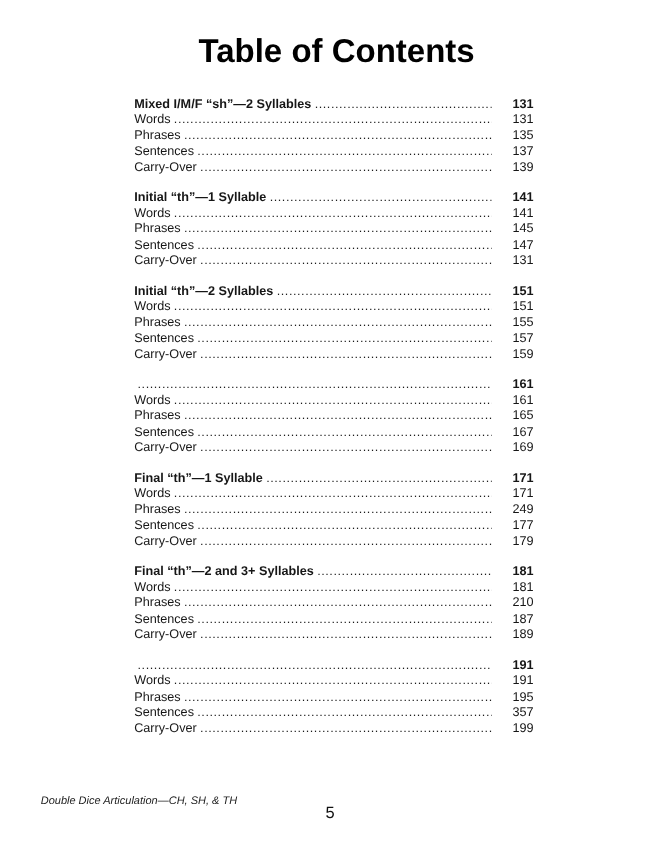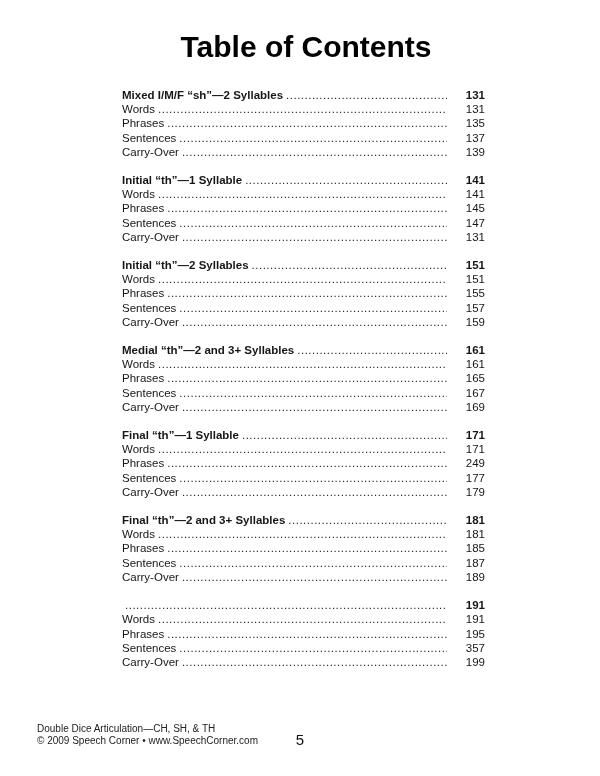--- a/index.html
+++ b/index.html
@@ -51,20 +51,21 @@
   }
   .pagenum {
     flex: none;
     width: 36px;
     text-align: right;
   }
   .footer-credits {
     position: absolute;
     left: 37px;
     top: 723px;
+    font-style: italic;
     font-size: 10px;
     line-height: 12px;
     color: #222;
   }
   .folio {
     position: absolute;
     left: 0;
     right: 0;
     top: 731px;
     text-align: center;
@@ -156,21 +157,20 @@
           <span class="pagenum">157</span>
         </div>
         <div class="toc-row">
           <span class="label">Carry-Over</span>
           <span class="leader"></span>
           <span class="pagenum">159</span>
         </div>
       </div>
       <div class="toc-section">
         <div class="toc-row head">
-          <span class="label">Medial “th”—2 and 3+ Syllables</span>
           <span class="leader"></span>
           <span class="pagenum">161</span>
         </div>
         <div class="toc-row">
           <span class="label">Words</span>
           <span class="leader"></span>
           <span class="pagenum">161</span>
         </div>
         <div class="toc-row">
           <span class="label">Phrases</span>
@@ -222,21 +222,21 @@
           <span class="pagenum">181</span>
         </div>
         <div class="toc-row">
           <span class="label">Words</span>
           <span class="leader"></span>
           <span class="pagenum">181</span>
         </div>
         <div class="toc-row">
           <span class="label">Phrases</span>
           <span class="leader"></span>
-          <span class="pagenum">185</span>
+          <span class="pagenum">210</span>
         </div>
         <div class="toc-row">
           <span class="label">Sentences</span>
           <span class="leader"></span>
           <span class="pagenum">187</span>
         </div>
         <div class="toc-row">
           <span class="label">Carry-Over</span>
           <span class="leader"></span>
           <span class="pagenum">189</span>
@@ -265,18 +265,17 @@
         <div class="toc-row">
           <span class="label">Carry-Over</span>
           <span class="leader"></span>
           <span class="pagenum">199</span>
         </div>
       </div>
     </div>
 
   <div class="footer-credits">
     <div>Double Dice Articulation—CH, SH, &amp; TH</div>
-    <div>© 2009 Speech Corner • www.SpeechCorner.com</div>
   </div>
 
   <div class="folio">5</div>
 
 </div>
 
 </body></html>

